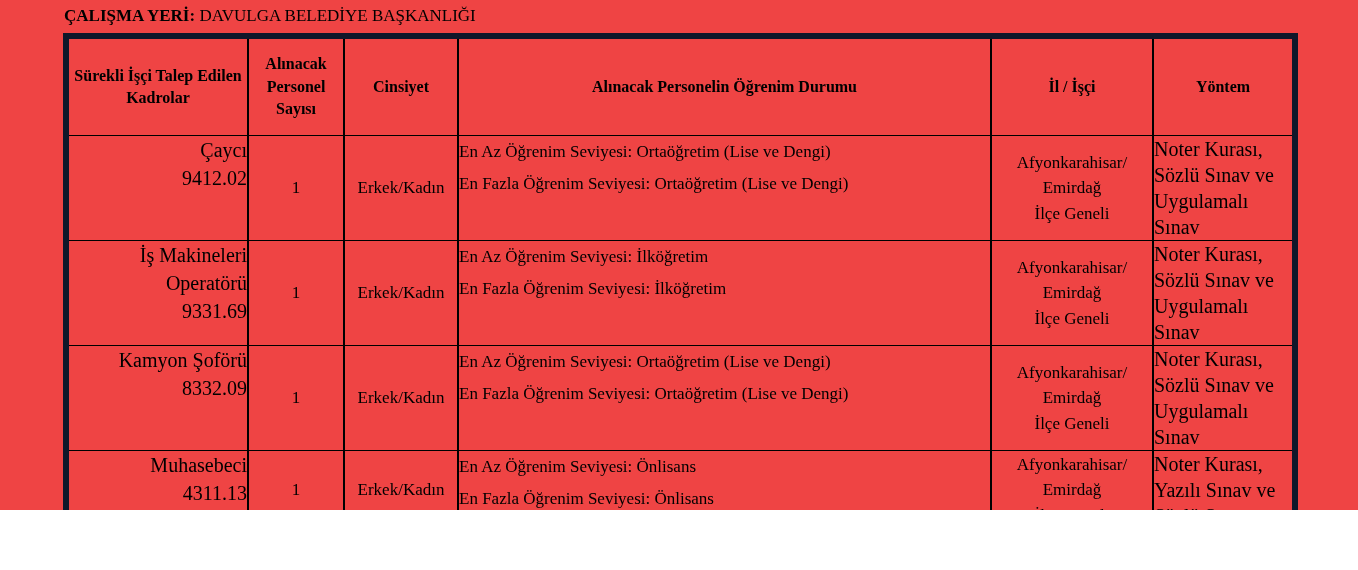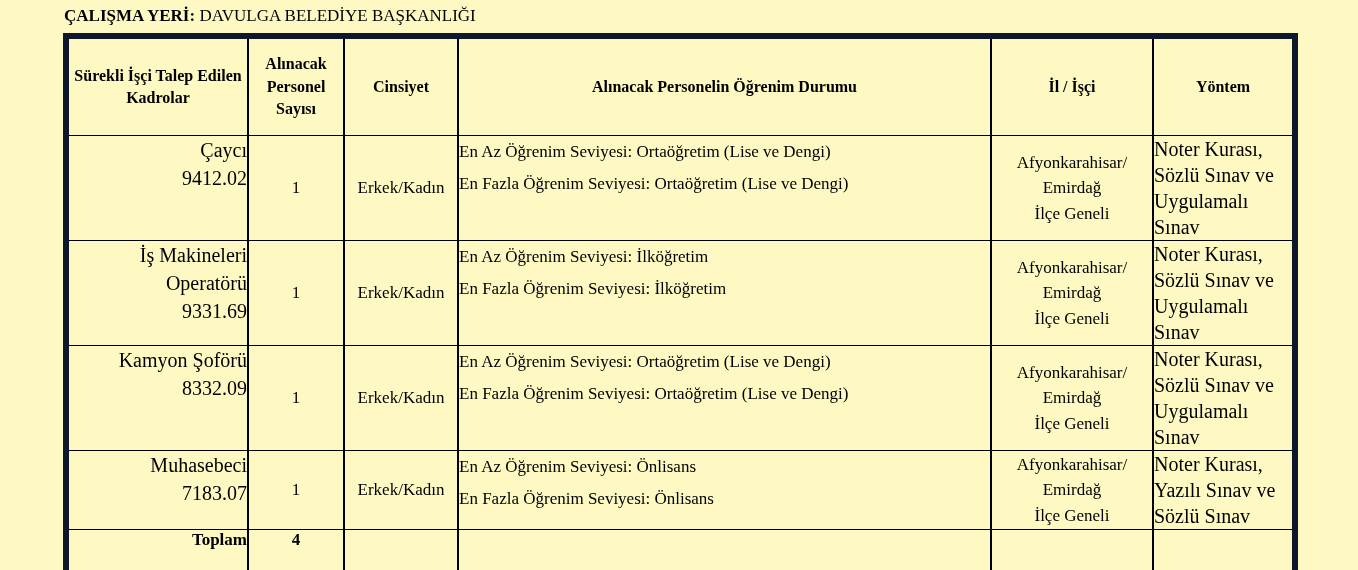--- a/index.html
+++ b/index.html
@@ -5,22 +5,22 @@
   html, body {
     margin: 0;
     padding: 0;
     background: #ffffff;
     color: #000000;
     font-family: "Liberation Serif", "DejaVu Serif", serif;
   }
   .page {
     position: relative;
     width: 1358px;
-    height: 570px;
-    background: #fef9c3;
+    height: 510px;
+    background: #ef4444;
     overflow: hidden;
   }
   .doc {
     padding: 7px 0 0 63px;
   }
   .title {
     font-size: 17px;
     line-height: 1.1;
     margin: 0 0 7px 1px;
     white-space: nowrap;
@@ -195,21 +195,21 @@
 Emirdağ
 İlçe Geneli</td>
         <td class="yontem">Noter Kurası,
 Sözlü Sınav ve
 Uygulamalı
 Sınav</td>
       </tr>
 
       <tr class="r-short">
         <td class="kadro">Muhasebeci
-7183.07</td>
+4311.13</td>
         <td class="count">1</td>
         <td class="gender">Erkek/Kadın</td>
         <td class="edu">En Az Öğrenim Seviyesi: Önlisans
 En Fazla Öğrenim Seviyesi: Önlisans</td>
         <td class="il">Afyonkarahisar/
 Emirdağ
 İlçe Geneli</td>
         <td class="yontem">Noter Kurası,
 Yazılı Sınav ve
 Sözlü Sınav</td>

